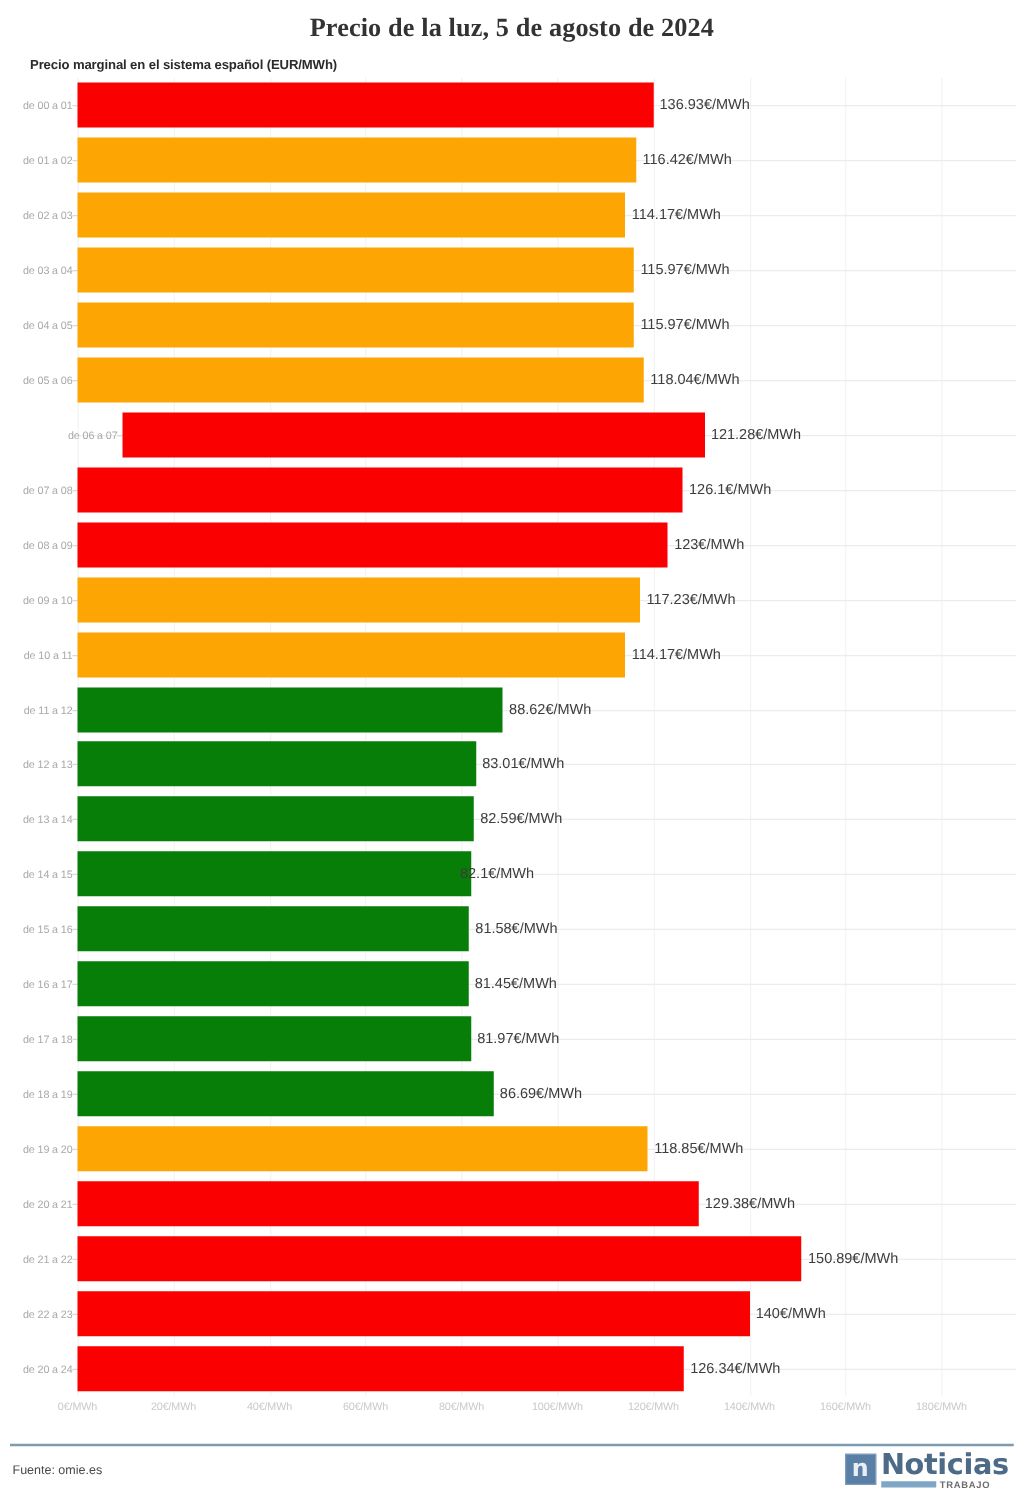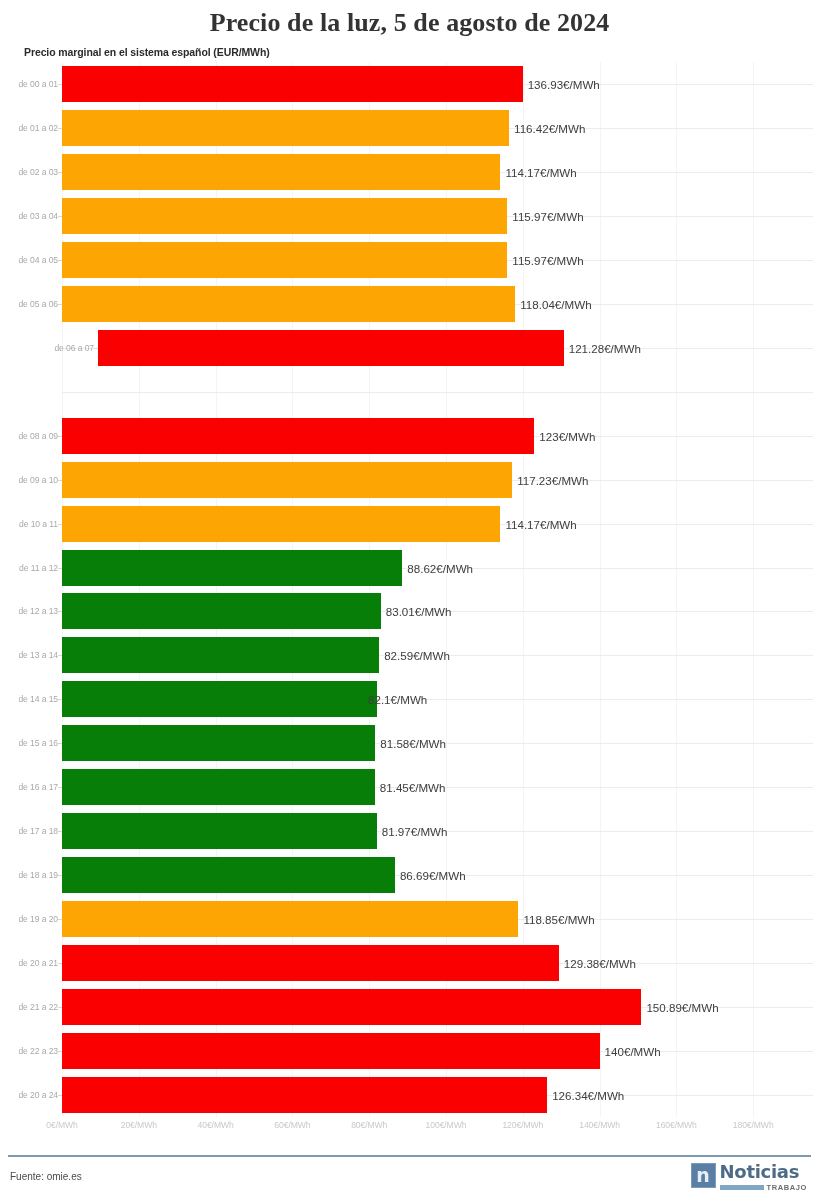--- a/index.html
+++ b/index.html
@@ -14,21 +14,21 @@
     font-family: "Liberation Sans", sans-serif;
     position: relative;
     overflow: hidden;
   }
 
   
   #chart-title {
     text-align: center;
     font-family: "Liberation Serif", serif;
     font-weight: bold;
-    font-size: 26px;
+    font-size: 21px;
     color: #333333;
     letter-spacing: 0.1px;
     padding-top: 9px;
     height: 36px;
     line-height: 27px;
   }
 
   
   #chart-subtitle {
     position: absolute;
@@ -178,21 +178,21 @@
     color: #e8eef4;
     font-family: "DejaVu Sans", sans-serif;
     font-weight: bold;
     font-size: 19px;
     line-height: 19px;
   }
   #brand-textblock { display: flex; flex-direction: column; }
   #brand-name {
     font-family: "DejaVu Sans", sans-serif;
     font-weight: bold;
-    font-size: 18px;
+    font-size: 23px;
     line-height: 18px;
     color: #4d6b87;
     letter-spacing: -0.3px;
   }
   #brand-sub-row {
     display: flex;
     align-items: center;
     gap: 3px;
     margin-top: 2px;
   }
@@ -302,20 +302,28 @@
         <div class="bar-value" style="left: 515.274px;">118.04€/MWh</div>
       </div>
       <div class="bar-row" style="top: 267.729px; height: 36px; margin-left: 36px;">
         <div class="cat-label-wrap">
           <div class="cat-label">de 06 a 07</div>
         </div>
         <div class="tickmark"></div>
         <div class="bar" style="width: 465.715px; background: rgb(250, 0, 0);"></div>
         <div class="bar-value" style="left: 527.715px;">121.28€/MWh</div>
       </div>
+      <div class="bar-row" style="top: 311.688px; height: 36px;">
+        <div class="cat-label-wrap">
+          <div class="cat-label">de 07 a 08</div>
+        </div>
+        <div class="tickmark"></div>
+        <div class="bar" style="width: 484.224px; background: rgb(250, 0, 0);"></div>
+        <div class="bar-value" style="left: 546.224px;">126.1€/MWh</div>
+      </div>
       <div class="bar-row" style="top: 355.646px; height: 36px;">
         <div class="cat-label-wrap">
           <div class="cat-label">de 08 a 09</div>
         </div>
         <div class="tickmark"></div>
         <div class="bar" style="width: 472.32px; background: rgb(250, 0, 0);"></div>
         <div class="bar-value" style="left: 534.32px;">123€/MWh</div>
       </div>
       <div class="bar-row" style="top: 399.604px; height: 36px;">
         <div class="cat-label-wrap">

